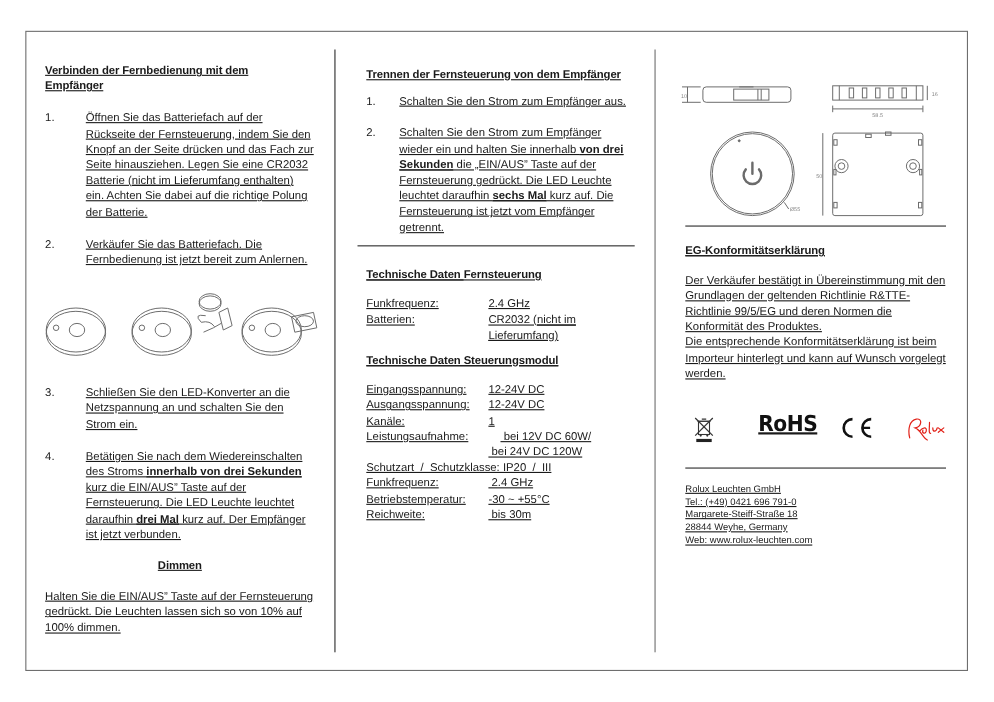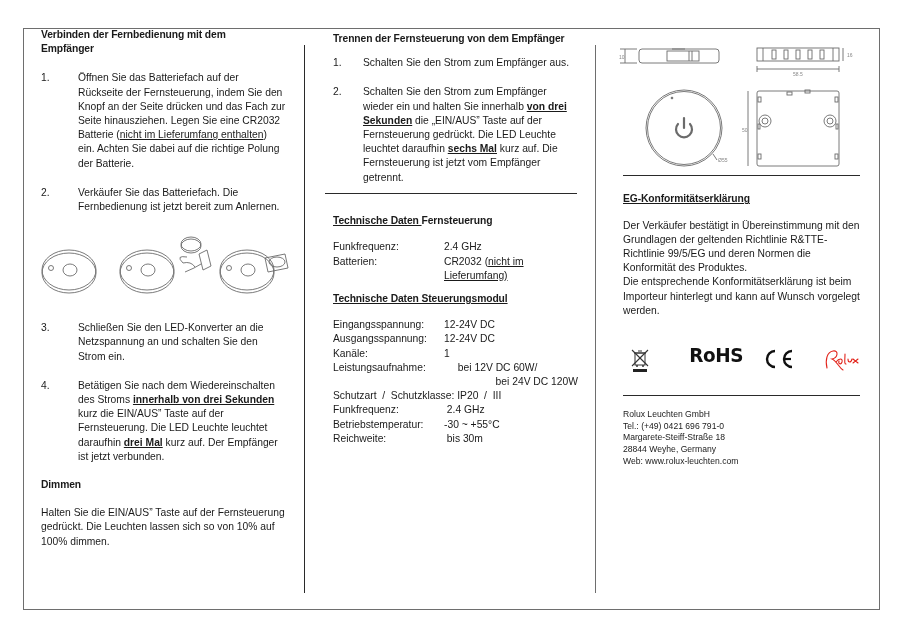--- a/index.html
+++ b/index.html
@@ -3,21 +3,21 @@
   <meta charset="utf-8">
   <style>
     * { box-sizing: border-box; margin: 0; padding: 0; }
     html, body { width: 904px; height: 638px; background: #ffffff; overflow: hidden; }
     body { position: relative; font-family: "Liberation Sans", sans-serif; color: #1a1a1a; font-size: 10.3px; line-height: 14.2px; }
     .page-frame { position: absolute; left: 23px; top: 28px; width: 857px; height: 582px; border: 1.5px solid #6e6e6e; }
     .col-divider { position: absolute; top: 45px; height: 548px; width: 1.3px; background: #2a2a2a; }
     .col-divider.d1 { left: 304px; }
     .col-divider.d2 { left: 595px; background: #6e6e6e; }
 
-    .col { position: absolute; top: 28px; }
+    .col { position: absolute; top: 58px; text-decoration: underline; }
     .col1 { left: 41px; width: 245px; }
     .col2 { left: 333px; width: 245px; }
     .col3 { left: 623px; width: 240px; }
 
     h2.sec { font-size: 10.3px; font-weight: bold; line-height: 14.2px; letter-spacing: -0.1px; }
     .u { text-decoration: underline; text-underline-offset: 1px; }
     b.u { font-weight: bold; }
 
     ol.steps { list-style: none; }
     ol.steps li { position: relative; padding-left: 37px; }
@@ -88,21 +88,21 @@
     <li>
       <span class="num">3.</span>
       <span>Schließen Sie den LED-Konverter an die Netzspannung an und schalten Sie den Strom ein.</span>
     </li>
     <li style="margin-top:15px;">
       <span class="num">4.</span>
       <span>Betätigen Sie nach dem Wiedereinschalten des Stroms </span><b class="u">innerhalb von drei Sekunden</b><span> kurz die EIN/AUS” Taste auf der Fernsteuerung. Die LED Leuchte leuchtet daraufhin </span><b class="u">drei Mal</b><span> kurz auf. Der Empfänger ist jetzt verbunden.</span>
     </li>
   </ol>
 
-  <h2 class="sec" style="margin-top:14px;">Dimmen</h2>
+  <h2 class="sec" style="margin-top:14px;text-align:center;">Dimmen</h2>
   <p style="margin-top:14px;">Halten Sie die EIN/AUS” Taste auf der Fernsteuerung gedrückt. Die Leuchten lassen sich so von 10% auf 100% dimmen.</p>
 </section>
 
 <section class="col col2">
   <h2 class="sec" style="margin-top:4px;">Trennen der Fernsteuerung von dem Empfänger</h2>
 
   <ol class="steps" style="margin-top:10px;">
     <li style="padding-left:30px;">
       <span class="num">1.</span>
       <span>Schalten Sie den Strom zum Empfänger aus.</span>
@@ -142,21 +142,21 @@
     <div class="spec-row">
         <span class="k">Kanäle:</span>
         <span class="v">1</span>
       </div>
     <div class="spec-row">
         <span class="k">Leistungsaufnahme:</span>
         <span class="v" style="white-space:pre;margin-left:11px;"> bei 12V DC 60W/</span>
       </div>
     <div class="spec-row">
         <span class="k"></span>
-        <span class="v" style="white-space:pre;text-align:right;"> bei 24V DC 120W</span>
+        <span class="v" style="white-space:pre;"> bei 24V DC 120W</span>
       </div>
     <div style="white-space:pre;">Schutzart  /  Schutzklasse: IP20  /  III</div>
     <div class="spec-row">
         <span class="k">Funkfrequenz:</span>
         <span class="v" style="white-space:pre;"> 2.4 GHz</span>
       </div>
     <div class="spec-row">
         <span class="k">Betriebstemperatur:</span>
         <span class="v">-30 ~ +55°C</span>
       </div>

